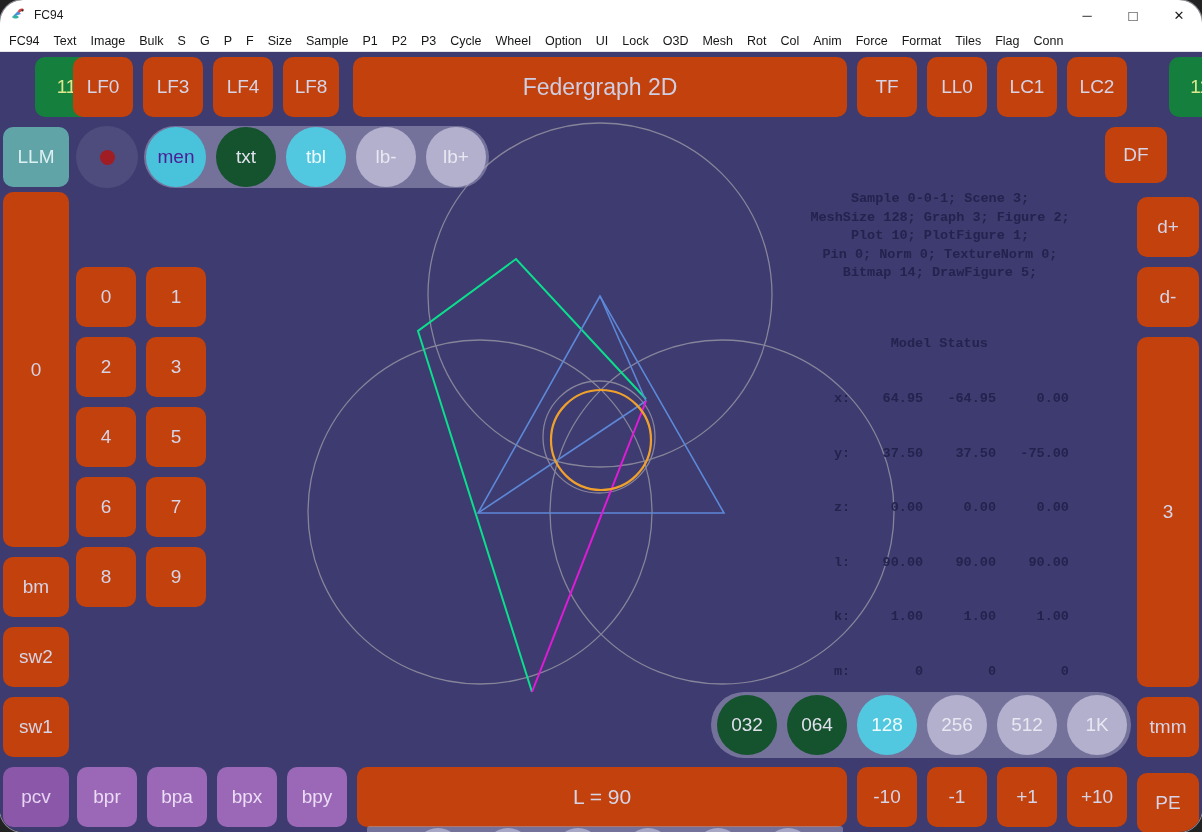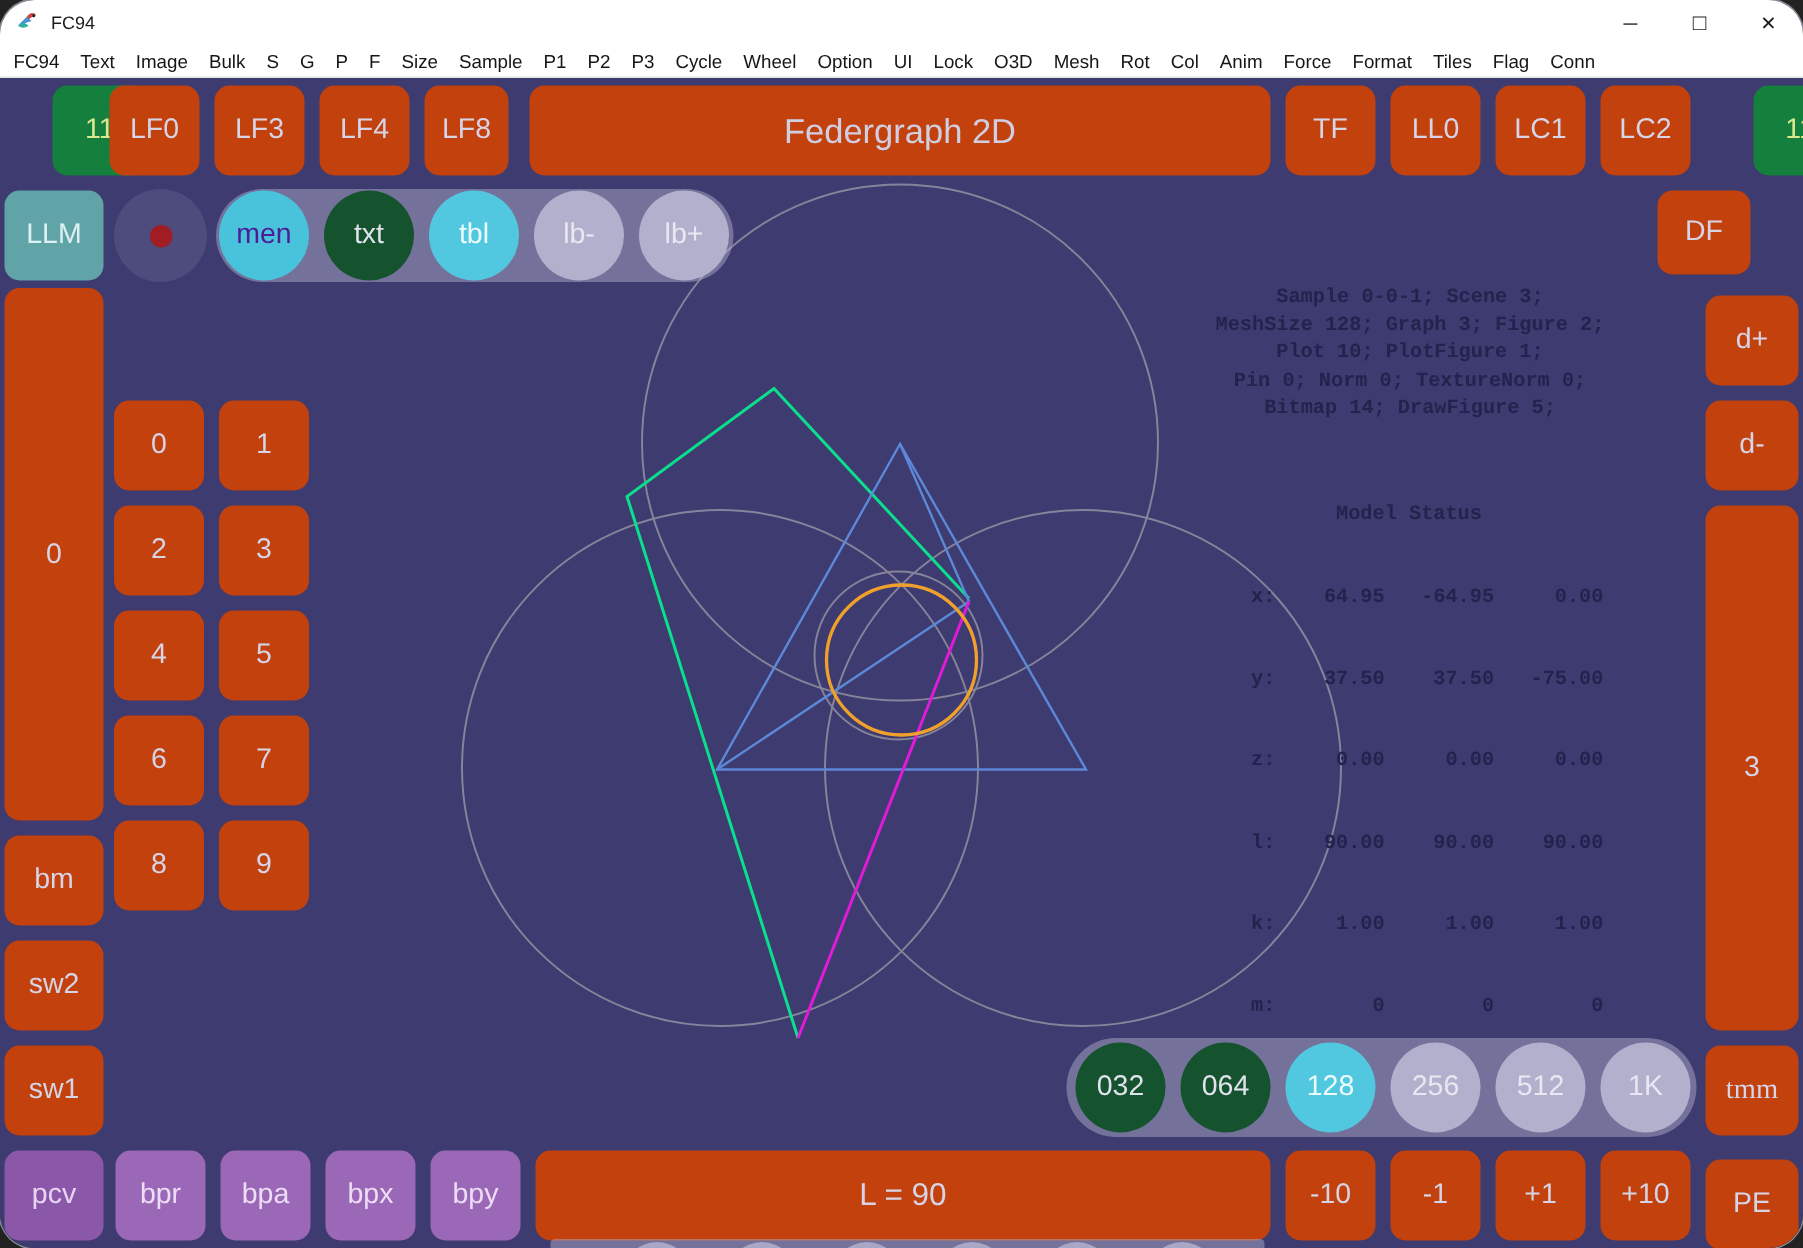--- a/index.html
+++ b/index.html
@@ -171,21 +171,21 @@
   <div class="b" style="left:146px;top:477px;width:60px;height:60px;">7</div>
   <div class="b" style="left:76px;top:547px;width:60px;height:60px;">8</div>
   <div class="b" style="left:146px;top:547px;width:60px;height:60px;">9</div>
   <div class="b" style="left:3px;top:557px;width:66px;height:60px;">bm</div>
   <div class="b" style="left:3px;top:627px;width:66px;height:60px;">sw2</div>
   <div class="b" style="left:3px;top:697px;width:66px;height:60px;">sw1</div>
 
   <div class="b" style="left:1137px;top:197px;width:62px;height:60px;">d+</div>
   <div class="b" style="left:1137px;top:267px;width:62px;height:60px;">d-</div>
   <div class="b" style="left:1137px;top:337px;width:62px;height:350px;">3</div>
-  <div class="b" style="left:1137px;top:697px;width:62px;height:60px;font-family:Liberation Serif, serif;">tmm</div>
+  <div class="b" style="left:1137px;top:697px;width:62px;height:60px;">tmm</div>
 
   <div class="pillbg" style="left:711px;top:692px;width:420px;height:66px;"></div>
   <div class="b circ gcirc" style="left:717px;top:695px;width:60px;height:60px;">032</div>
   <div class="b circ gcirc" style="left:787px;top:695px;width:60px;height:60px;">064</div>
   <div class="b circ cyan2" style="left:857px;top:695px;width:60px;height:60px;">128</div>
   <div class="b circ lcirc" style="left:927px;top:695px;width:60px;height:60px;">256</div>
   <div class="b circ lcirc" style="left:997px;top:695px;width:60px;height:60px;">512</div>
   <div class="b circ lcirc" style="left:1067px;top:695px;width:60px;height:60px;">1K</div>
 
   <div class="b purple2" style="left:3px;top:767px;width:66px;height:60px;">pcv</div>

